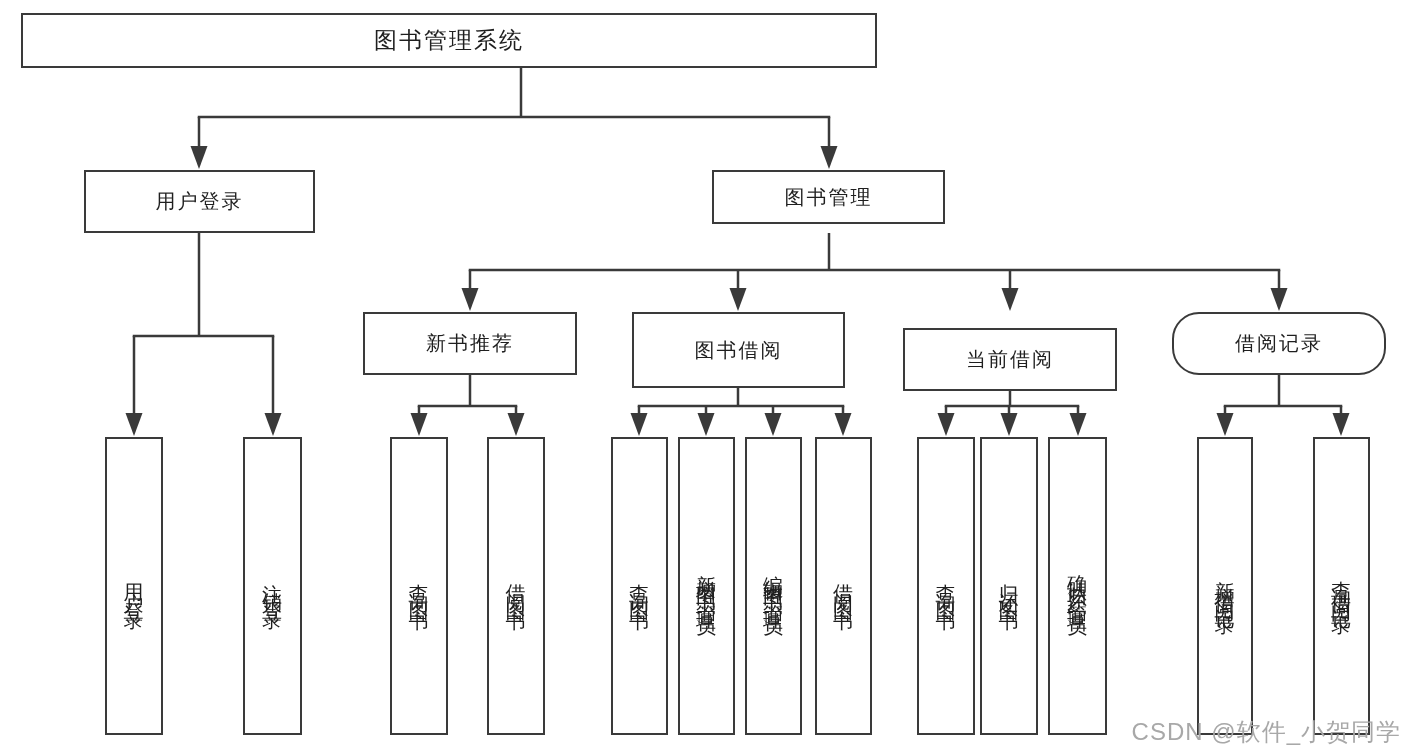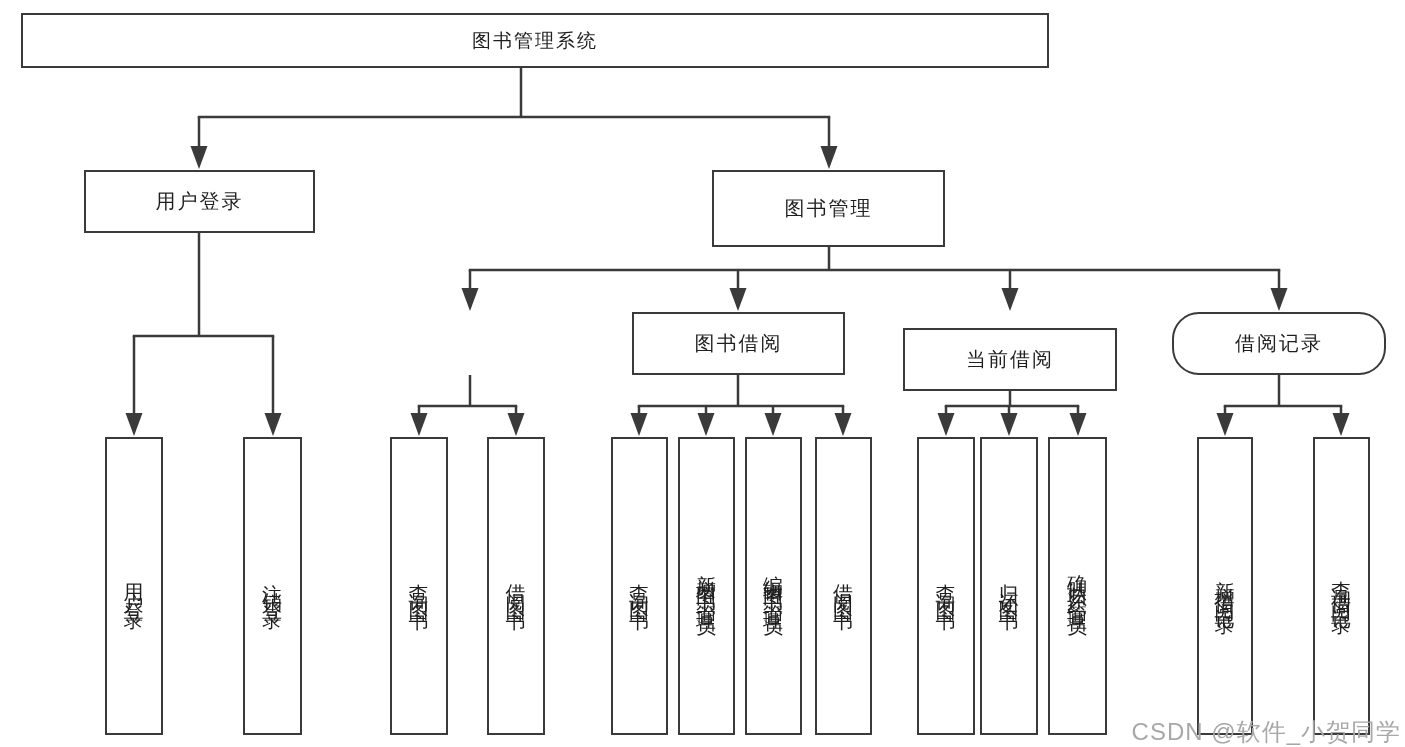--- a/index.html
+++ b/index.html
@@ -31,22 +31,22 @@
     justify-content: center;
     color: #1f1f1f;
     z-index: 1;
   }
   .hnode {
     font-size: 20px;
     letter-spacing: 2px;
     white-space: nowrap;
   }
   #root-box {
-    left: 21px; top: 13px; width: 1028px; height: 55px;
-    font-size: 19px;
+    left: 21px; top: 13px; width: 856px; height: 55px;
+    font-size: 23px;
   }
   .leaf {
     top: 437px;
     height: 298px;
     writing-mode: vertical-rl;
     text-orientation: mixed;
     font-size: 20px;
     letter-spacing: 9px;
     line-height: 1;
   }
@@ -131,23 +131,24 @@
       <path d="M1000.5,413 L1017.5,413 L1009,436 Z"></path>
       <path d="M1069.5,413 L1086.5,413 L1078,436 Z"></path>
       <path d="M1216.5,413 L1233.5,413 L1225,436 Z"></path>
       <path d="M1332.5,413 L1349.5,413 L1341,436 Z"></path>
     </g>
   </svg>
 
   <div class="node hnode" id="root-box">图书管理系统</div>
 
   <div class="node hnode" style="left:84px; top:170px; width:231px; height:63px;">用户登录</div>
-  <div class="node hnode" style="left:712px; top:170px; width:233px; height:77px;">图书管理</div>
+  <div class="node hnode" style="left:712px; top:170px; width:233px; height:54px;">图书管理</div>
 
-  <div class="node hnode" style="left:632px; top:312px; width:213px; height:63px;">图书借阅</div>
+  <div class="node hnode" style="left:363px; top:312px; width:214px; height:63px;">新书推荐</div>
+  <div class="node hnode" style="left:632px; top:312px; width:213px; height:76px;">图书借阅</div>
   <div class="node hnode" style="left:903px; top:328px; width:214px; height:63px;">当前借阅</div>
   <div class="node hnode" style="left:1172px; top:312px; width:214px; height:63px;border-radius:27px;">借阅记录</div>
 
   <div class="node leaf" style="left:105px; width:58px;">用户登录</div>
   <div class="node leaf" style="left:243px; width:59px;">注销登录</div>
 
   <div class="node leaf" style="left:390px; width:58px;">查询图书</div>
   <div class="node leaf" style="left:487px; width:58px;">借阅图书</div>
 
   <div class="node leaf" style="left:611px; width:57px;">查询图书</div>

